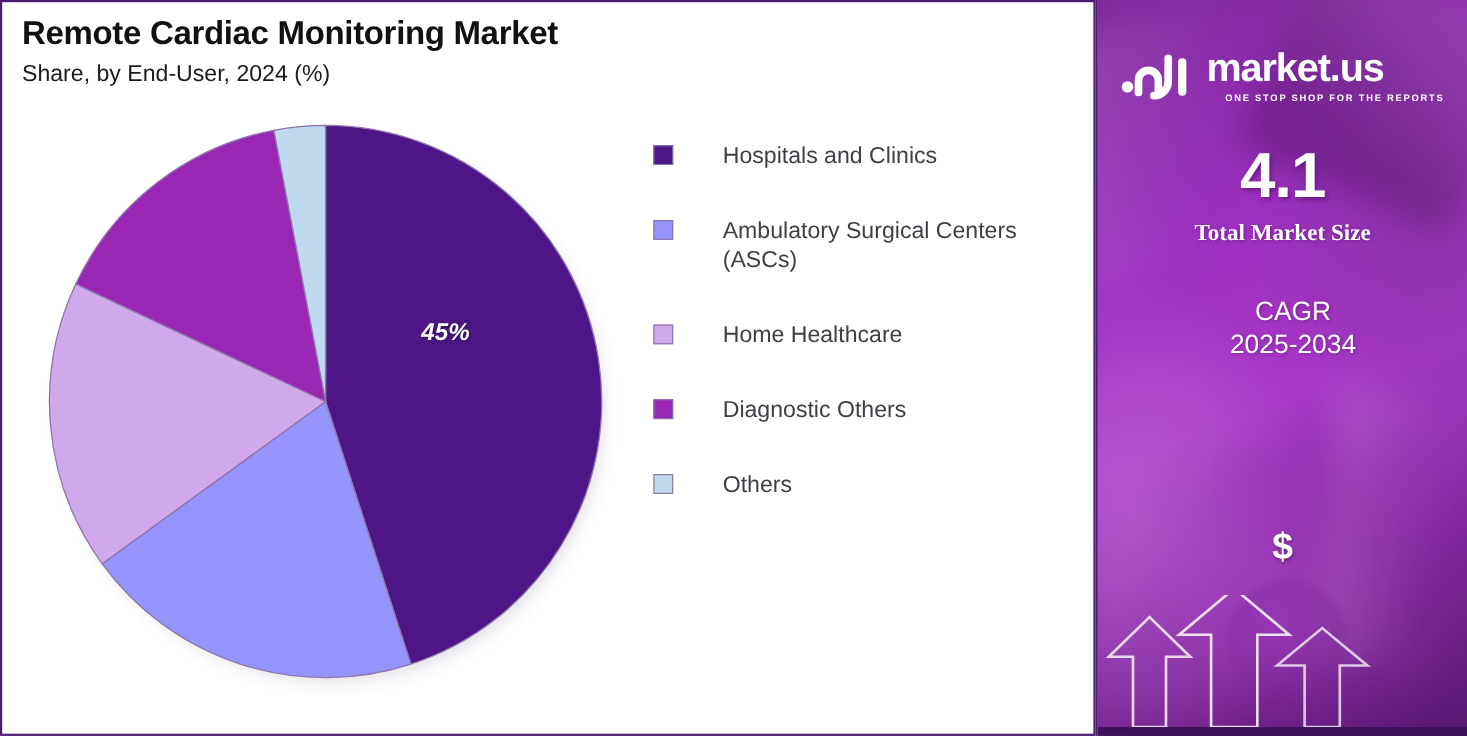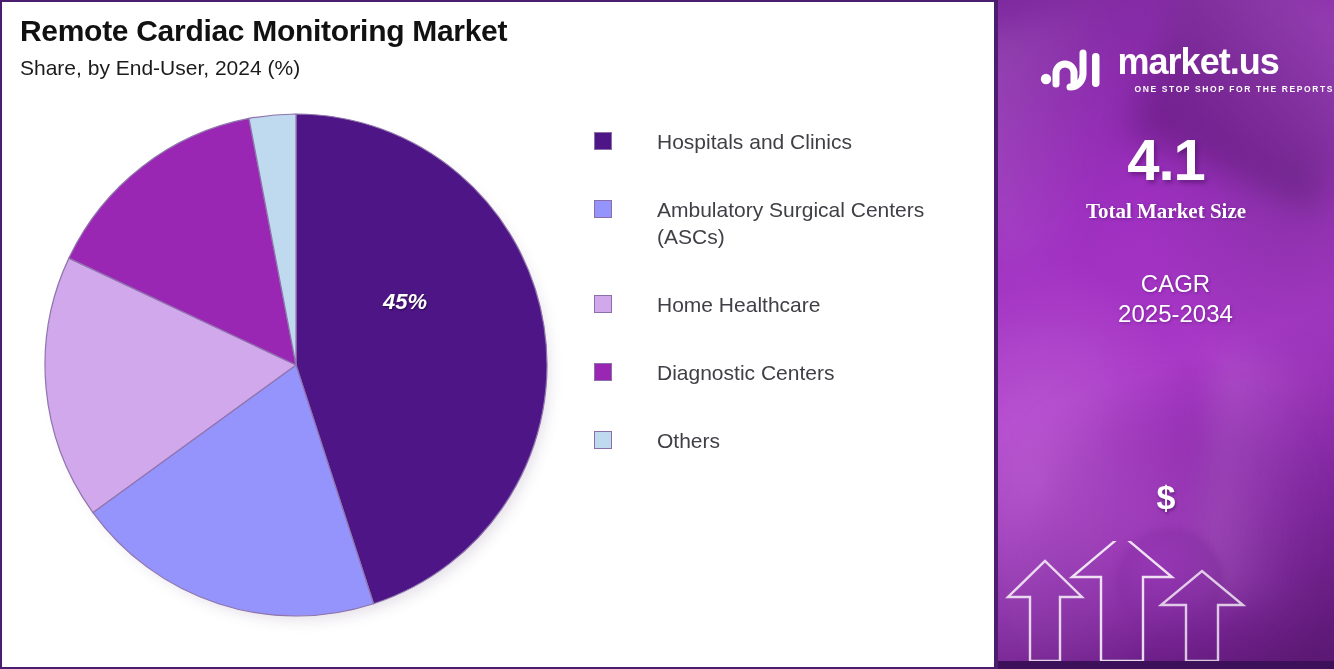--- a/index.html
+++ b/index.html
@@ -129,21 +129,21 @@
     background: #3d1159;
   }
 
   
   #logo-row {
     position: absolute;
     left: 0; top: 44px;
     width: 100%;
     display: flex;
     align-items: center;
-    justify-content: flex-end;
+    justify-content: center;
   }
   #logo-mark {
     width: 68px; height: 50px;
     margin-right: 10px;
     flex: 0 0 68px;
   }
   #logo-text-block { text-align: left; }
   #logo-word {
     font-size: 36px;
     font-weight: bold;
@@ -251,21 +251,21 @@
       <div class="legend-item">
         <span class="legend-swatch" style="background: rgb(148, 148, 252);"></span>
         <span class="legend-label">Ambulatory Surgical Centers (ASCs)</span>
       </div>
       <div class="legend-item">
         <span class="legend-swatch" style="background: rgb(210, 168, 236);"></span>
         <span class="legend-label">Home Healthcare</span>
       </div>
       <div class="legend-item">
         <span class="legend-swatch" style="background: rgb(154, 39, 180);"></span>
-        <span class="legend-label">Diagnostic Centers</span>
+        <span class="legend-label">Diagnostic Others</span>
       </div>
       <div class="legend-item">
         <span class="legend-swatch" style="background: rgb(191, 217, 238);"></span>
         <span class="legend-label">Others</span>
       </div>
     </div>
   </div>
 
   <div id="right-panel">
     <div class="tex tex1"></div>

